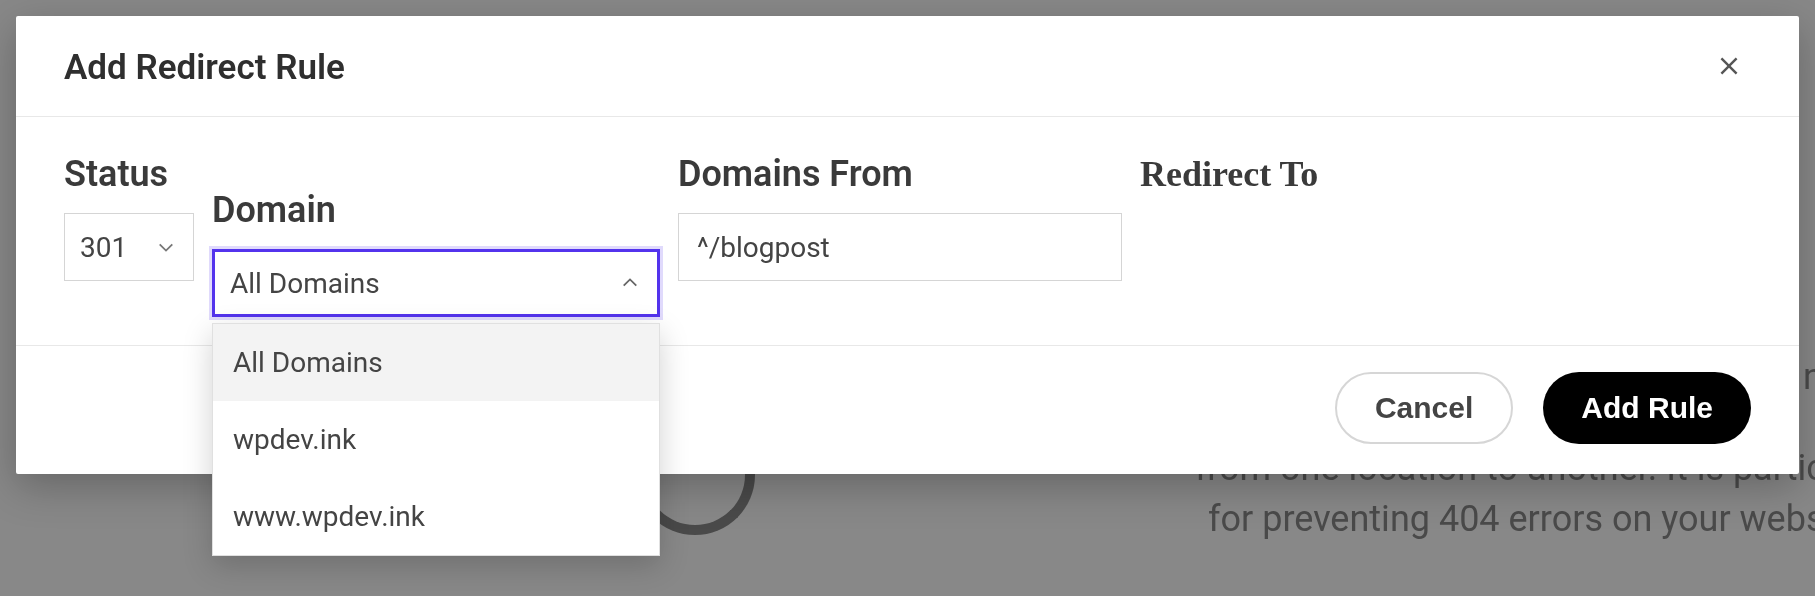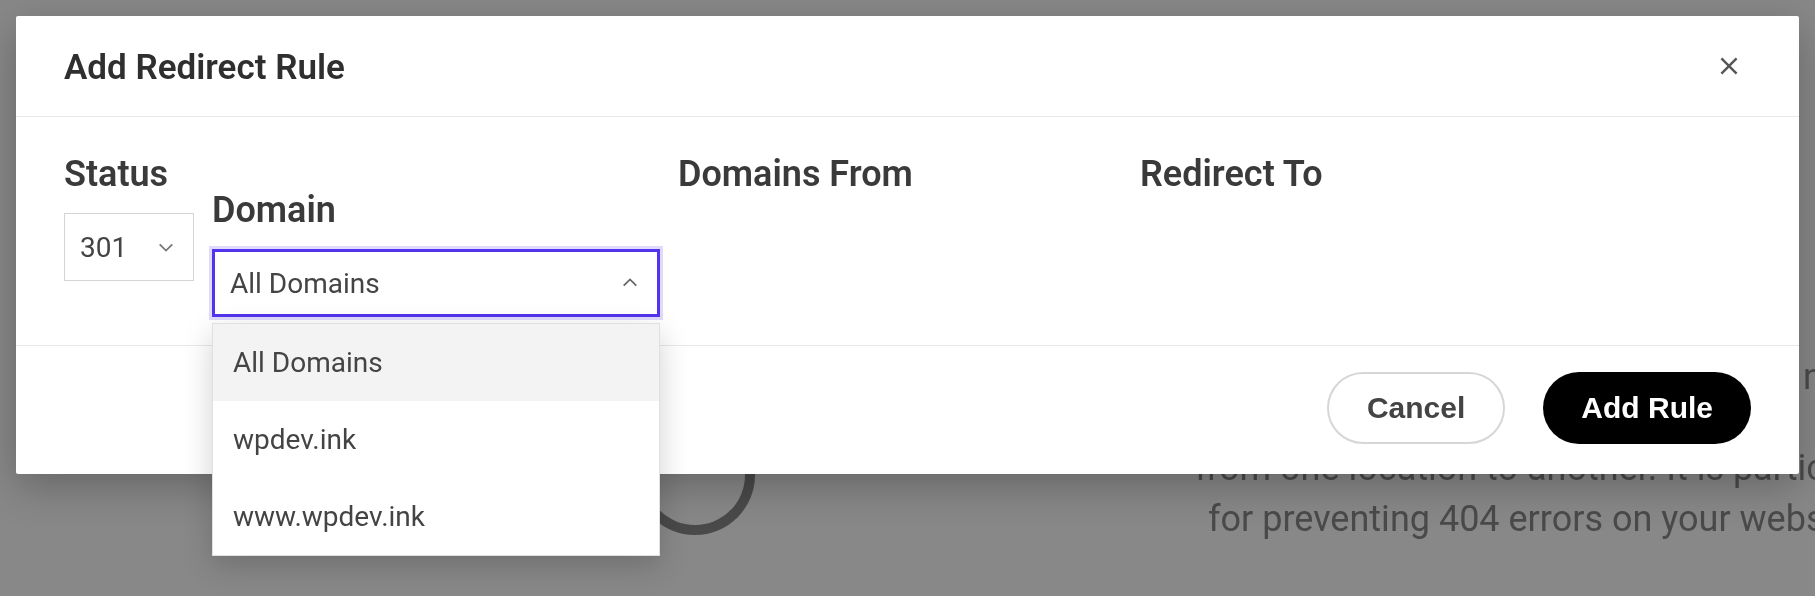--- a/index.html
+++ b/index.html
@@ -72,21 +72,21 @@
     .modal-body {
       padding: 36px 48px 28px 48px;
       display: flex;
       gap: 18px;
       border-bottom: 1px solid #e8e8e8;
     }
     .col { display: flex; flex-direction: column; gap: 18px; position: relative; }
     .col-status { width: 130px; }
     .col-domain { width: 448px; margin-top: 36px; }
     .col-from { width: 444px; }
-    .col-to { flex: 1; }
+    .col-to { flex: 1; font-family: Liberation Serif, serif; }
     .label {
       font-size: 36px;
       font-weight: 600;
       color: #3a3a3a;
     }
     .select, .input {
       height: 68px;
       border: 1px solid #d5d5d5;
       background: #fff;
       display: flex;
@@ -125,21 +125,21 @@
       padding: 22px 20px;
       font-size: 28px;
       color: #444;
       cursor: pointer;
     }
     .dropdown-item.hover { background: #f3f3f3; }
     .modal-footer {
       display: flex;
       justify-content: flex-end;
       align-items: center;
-      gap: 38px;
+      gap: 30px;
       padding: 26px 48px 30px;
     }
     .btn {
       height: 72px;
       padding: 0 38px;
       border-radius: 36px;
       font-size: 30px;
       font-weight: 600;
       display: inline-flex;
       align-items: center;
@@ -202,20 +202,21 @@
       </div>
       <div class="dropdown">
         <div class="dropdown-item hover">All Domains</div>
         <div class="dropdown-item">wpdev.ink</div>
         <div class="dropdown-item">www.wpdev.ink</div>
       </div>
     </div>
 
     <div class="col col-from">
       <div class="label">Domains From</div>
+      <input class="input" type="text" value="^/blogpost" style="">
     </div>
 
     <div class="col col-to">
       <div class="label">Redirect To</div>
     </div>
 
   </div>
 
   <div class="modal-footer">
     <button class="btn btn-cancel">Cancel</button>

